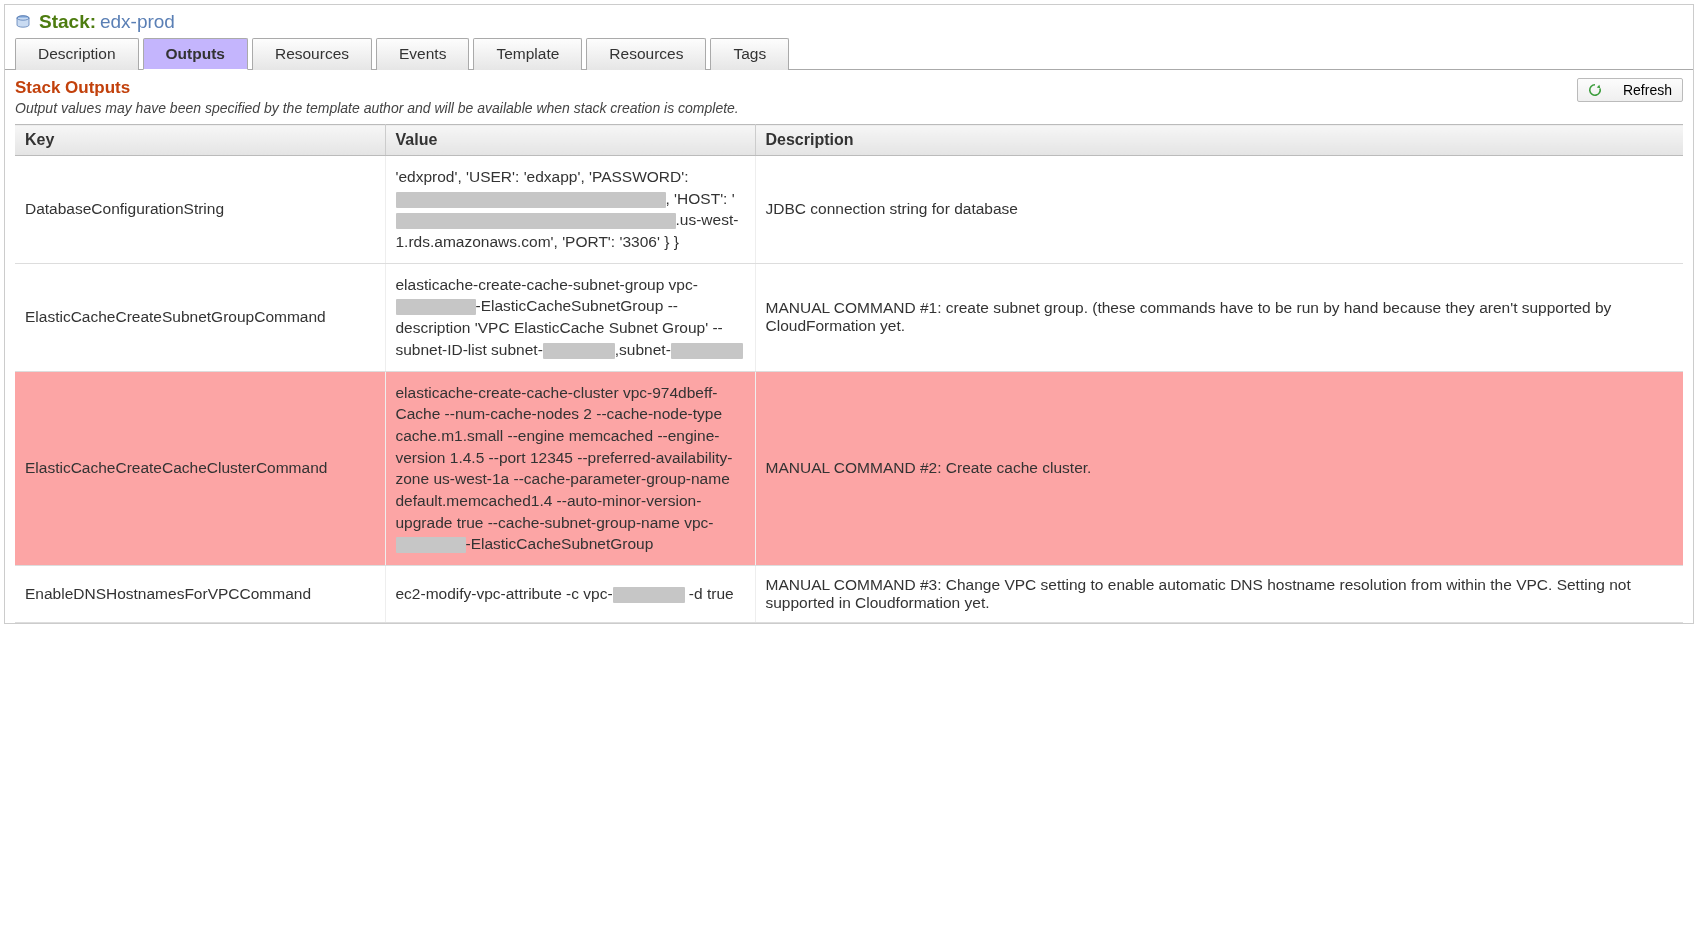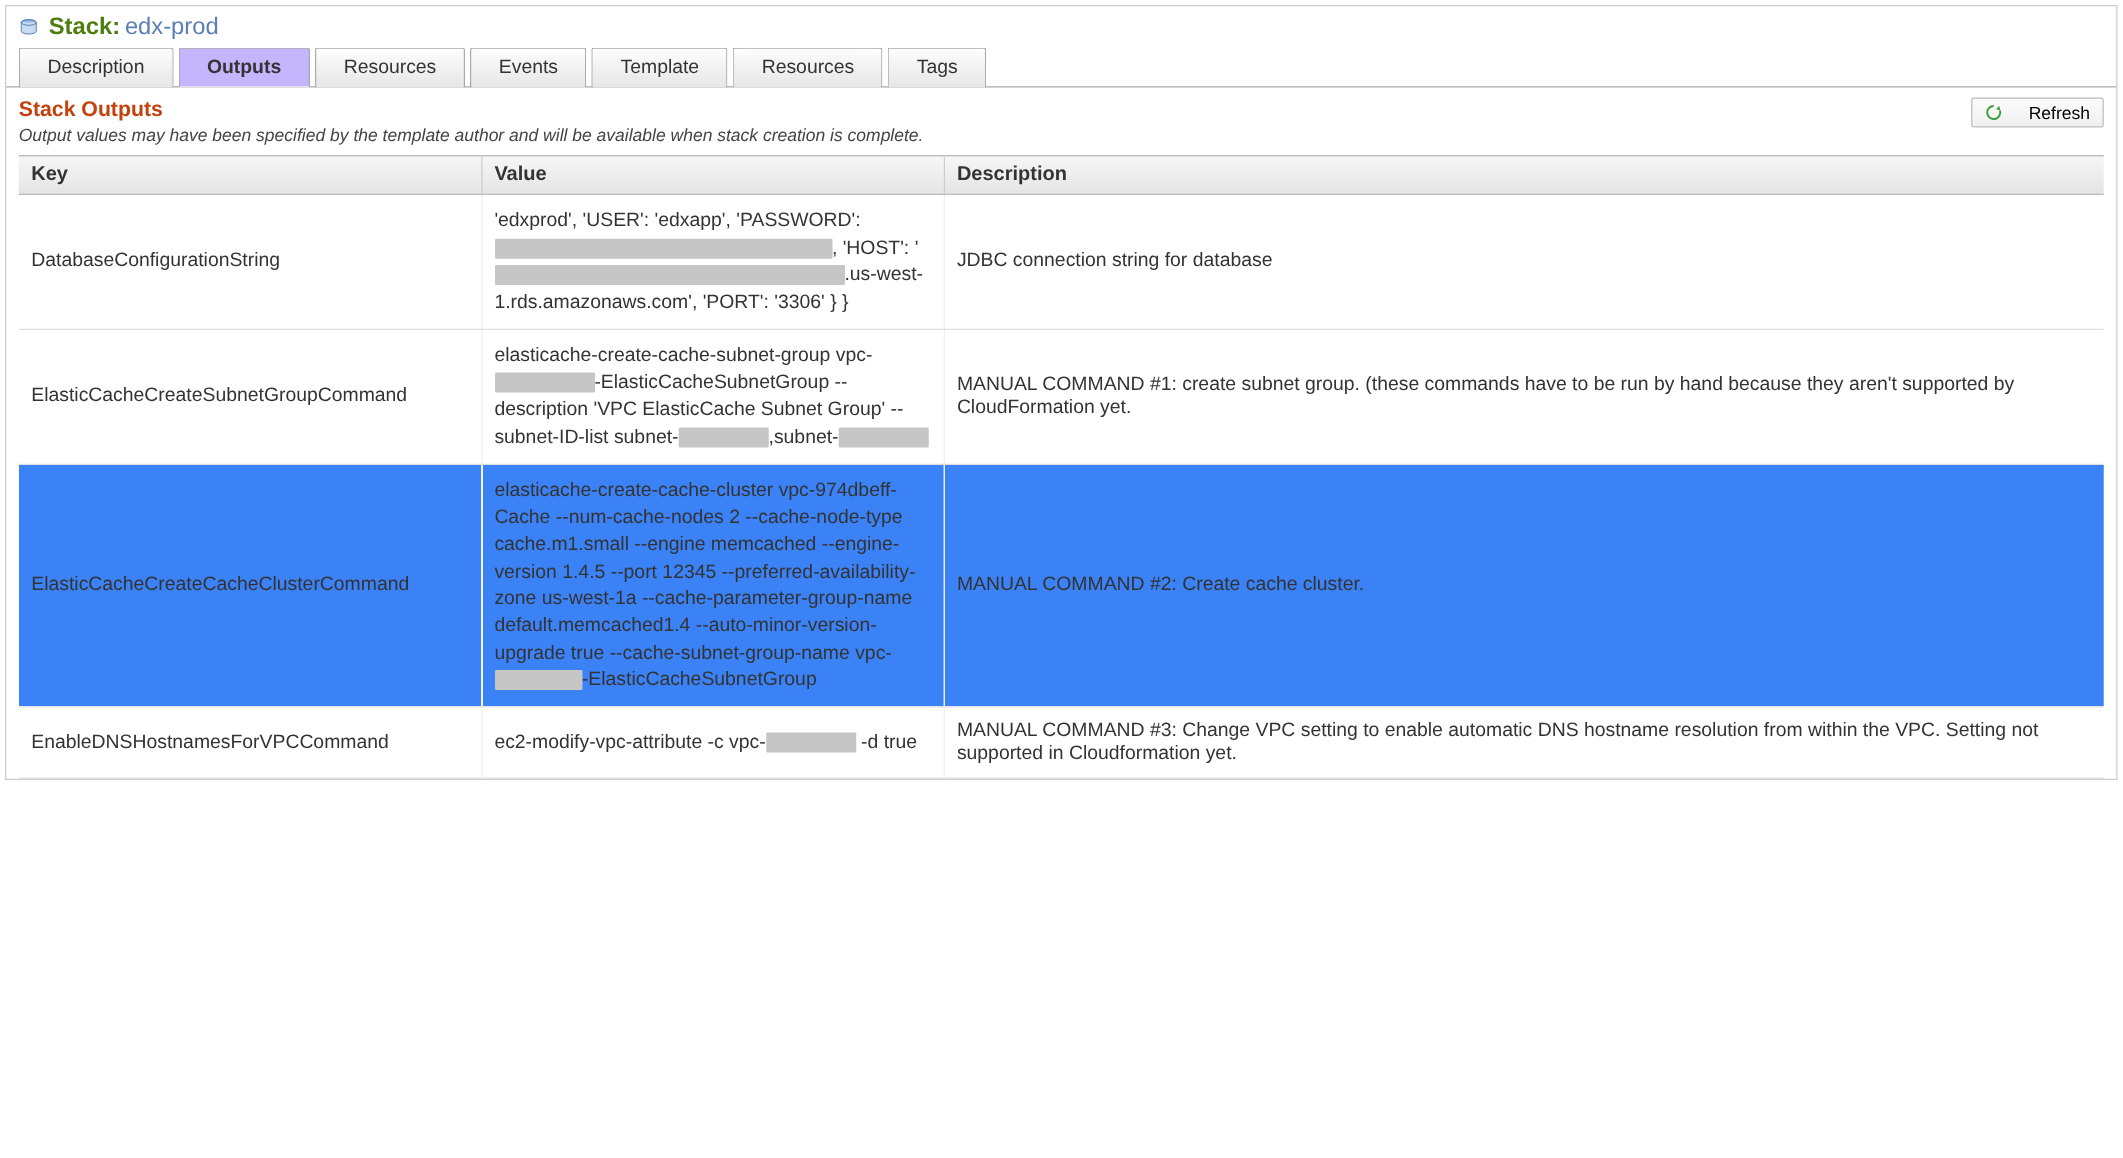--- a/index.html
+++ b/index.html
@@ -117,21 +117,21 @@
     font-size: 15.5px;
     color: #333;
     vertical-align: middle;
     border-bottom: 1px solid #ddd;
     border-right: 1px solid #eee;
     overflow: hidden;
     word-wrap: break-word;
   }
   table.outputs tbody td:last-child { border-right: none; }
   table.outputs tbody tr.highlight td {
-    background: #3b82f6;
+    background: #fca5a5;
   }
   table.outputs tbody td.key-cell {
     white-space: nowrap;
     overflow: hidden;
     text-overflow: clip;
   }
   .value-cell { line-height: 1.4; }
   .redact {
     display: inline-block;
     background: #c6c6c6;

